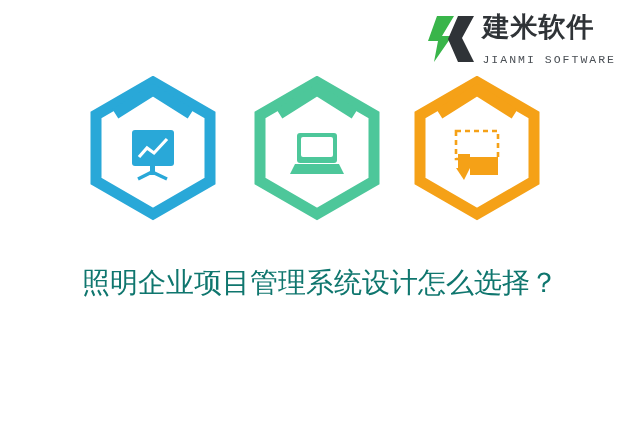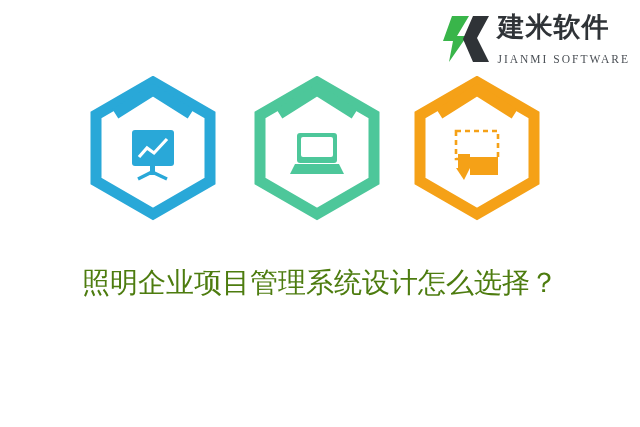--- a/index.html
+++ b/index.html
@@ -17,21 +17,21 @@
     position: relative;
     width: 640px;
     height: 427px;
     background: #ffffff;
   }
 
   
   .logo {
     position: absolute;
     top: 12px;
-    right: 10px;
+    right: 24px;
     display: flex;
     align-items: center;
     height: 54px;
   }
   .logo-mark {
     width: 48px;
     height: 50px;
     flex: none;
     margin-right: 6px;
   }
@@ -46,21 +46,21 @@
     font-weight: bold;
     color: #2f3337;
     letter-spacing: 1px;
     font-family: "DejaVu Sans", sans-serif;
   }
   .logo-en {
     font-size: 11.5px;
     color: #4a4f55;
     letter-spacing: 2.0px;
     margin-top: 14px;
-    font-family: Liberation Serif, serif;
+    font-family: Liberation Mono, monospace;
     text-align: right;
   }
 
   
   .hex-row {
     position: absolute;
     top: 72px;
     left: 0;
     width: 640px;
     height: 168px;
@@ -76,21 +76,21 @@
 
   .hex-item svg { display: block; }
 
   
   .headline {
     position: absolute;
     top: 262px;
     left: 0;
     width: 640px;
     text-align: center;
-    color: #4d7c0f;
+    color: #0f766e;
     font-size: 28px;
     line-height: 42px;
     font-family: "DejaVu Sans", "Liberation Sans", sans-serif;
   }
   .headline .line {
     display: block;
     white-space: nowrap;
   }
 </style>
 </head>

